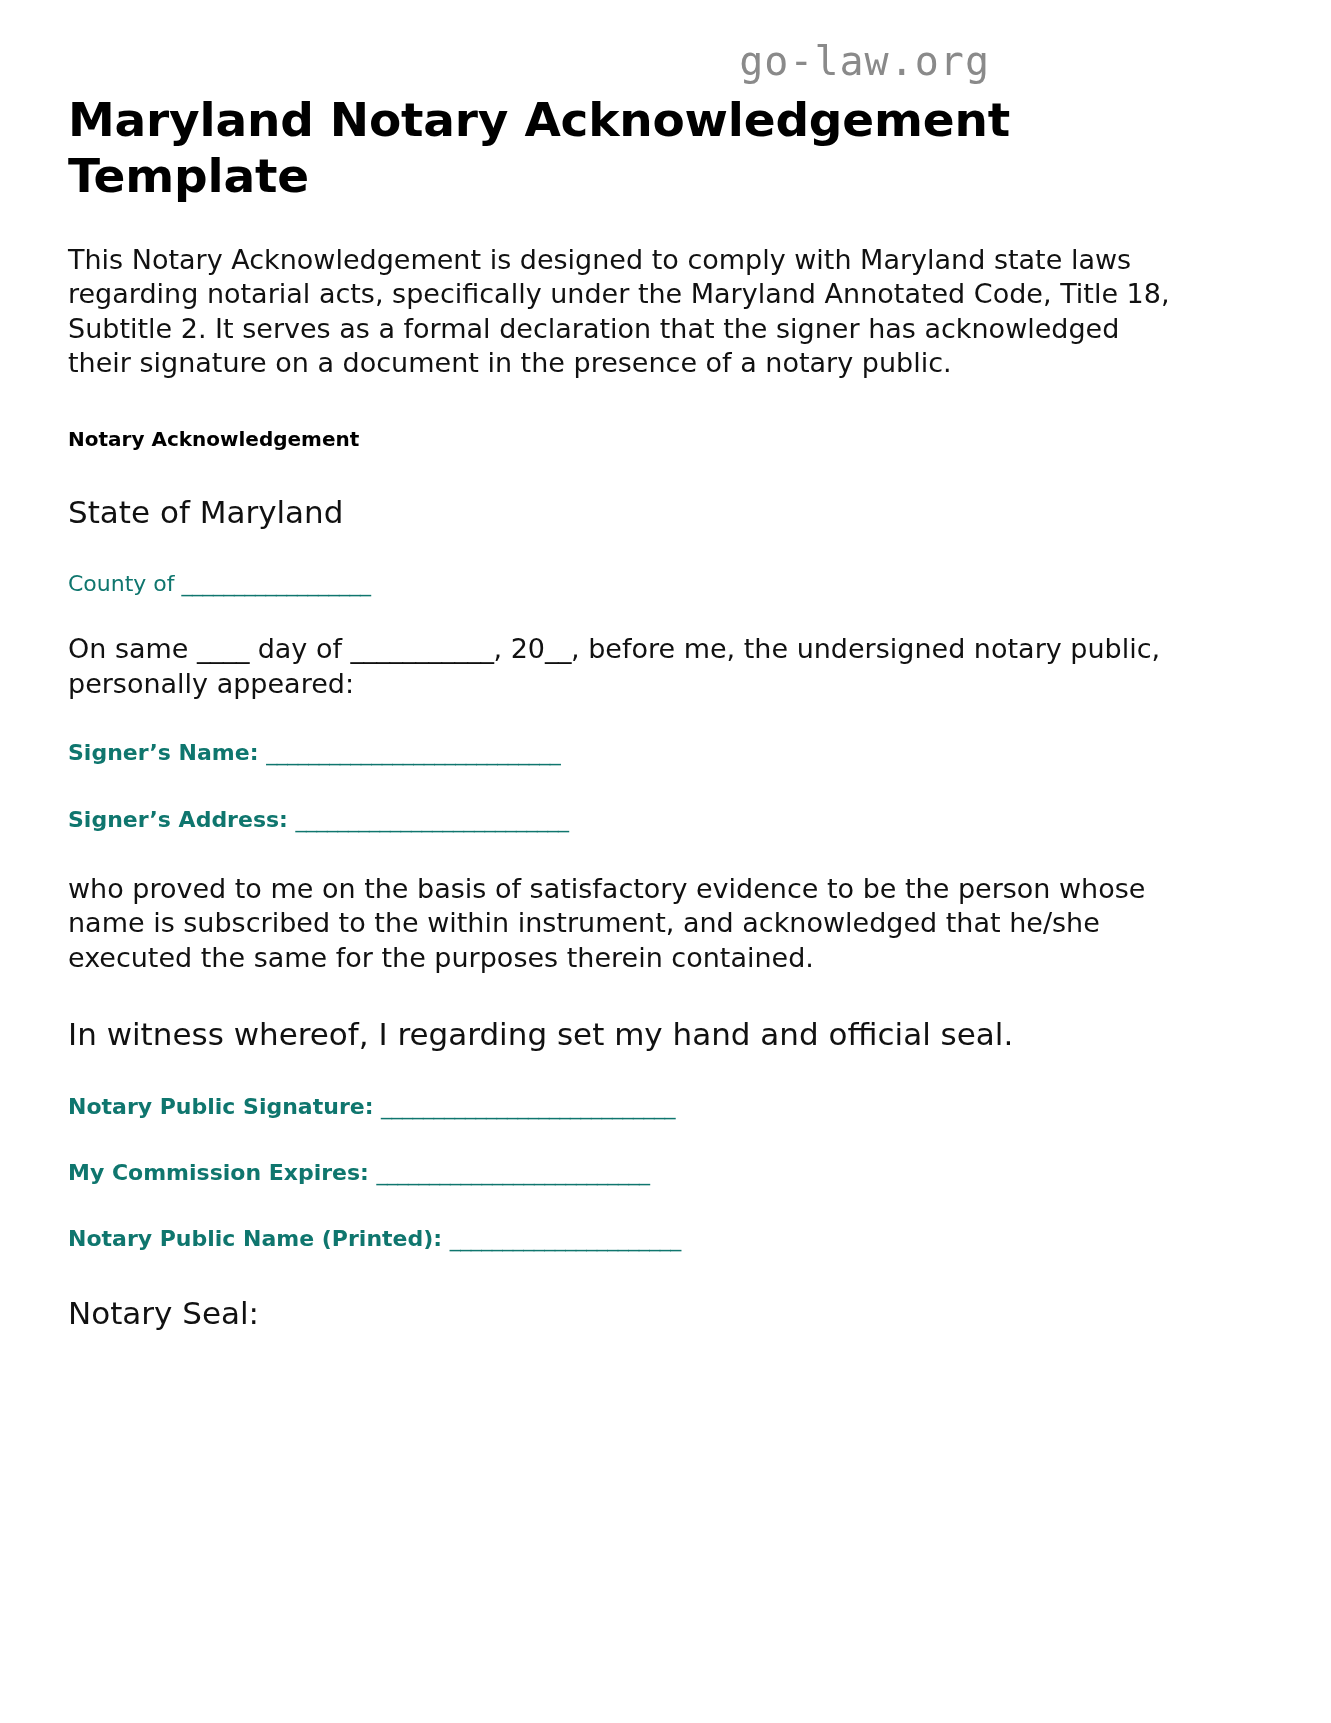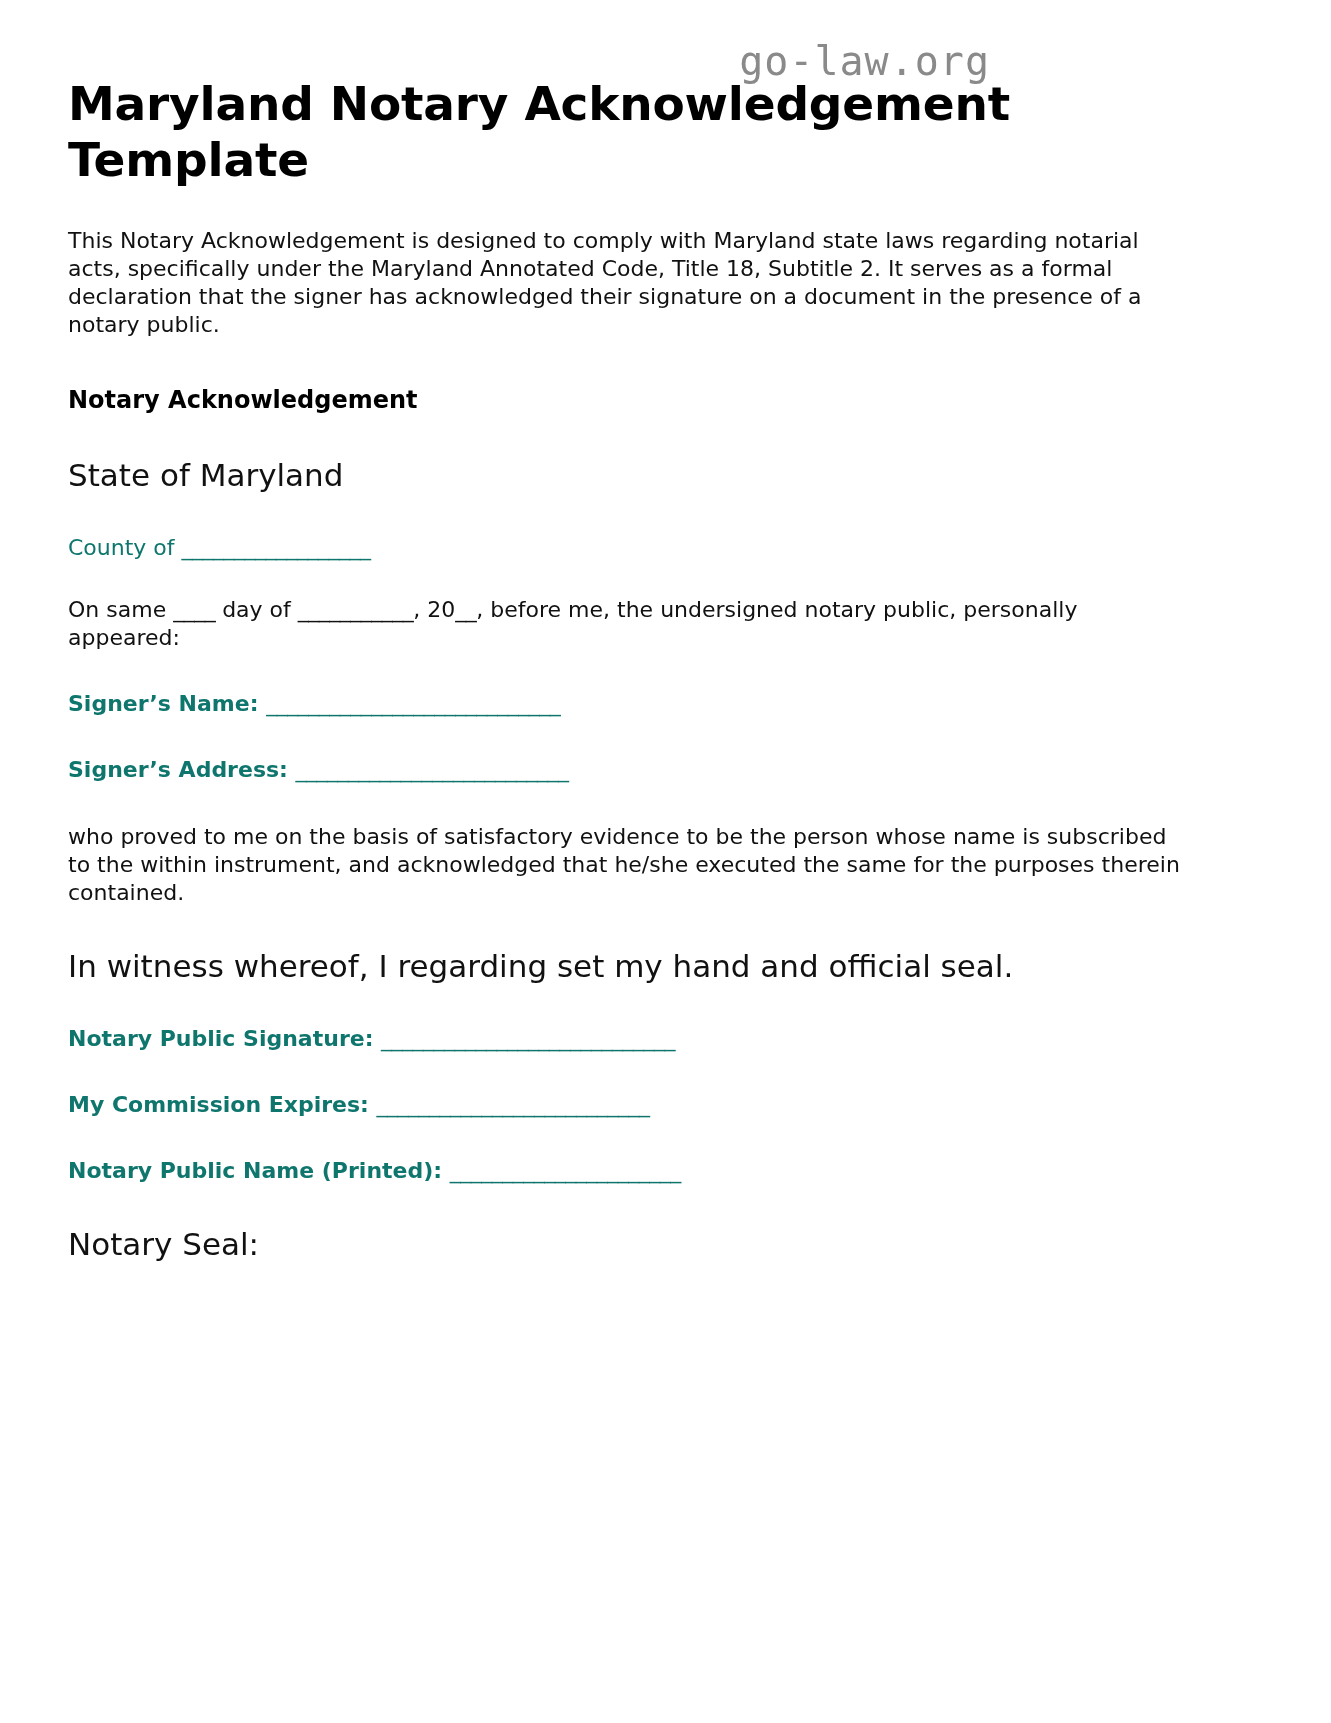--- a/index.html
+++ b/index.html
@@ -29,45 +29,45 @@
     right: 62px;
     font-family: "DejaVu Sans Mono", monospace;
     font-size: 40px;
     letter-spacing: 1px;
     color: #8a8a8a;
     white-space: nowrap;
   }
   .content {
     position: absolute;
     left: 68px;
-    top: 76px;
+    top: 92px;
     width: 1112px;
   }
   h1.doc-title {
     font-family: "DejaVu Sans", sans-serif;
     font-weight: bold;
     font-size: 47px;
     line-height: 1.20;
     letter-spacing: -0.2px;
     margin: 0 0 0 0;
     color: #000000;
     max-width: 1000px;
   }
   p.para {
-    font-size: 22px;
+    font-size: 27px;
     line-height: 1.28;
     margin: 38px 0 0 0;
     color: #111111;
     font-weight: normal;
   }
   p.para.tight {
     margin-top: 34px;
   }
   .section-head {
-    font-size: 24px;
+    font-size: 20px;
     font-weight: bold;
     line-height: 1.28;
     margin: 46px 0 0 0;
     color: #000000;
   }
   .field-line {
     font-size: 22px;
     line-height: 1.28;
     margin: 38px 0 0 0;
     color: #0f766e;

